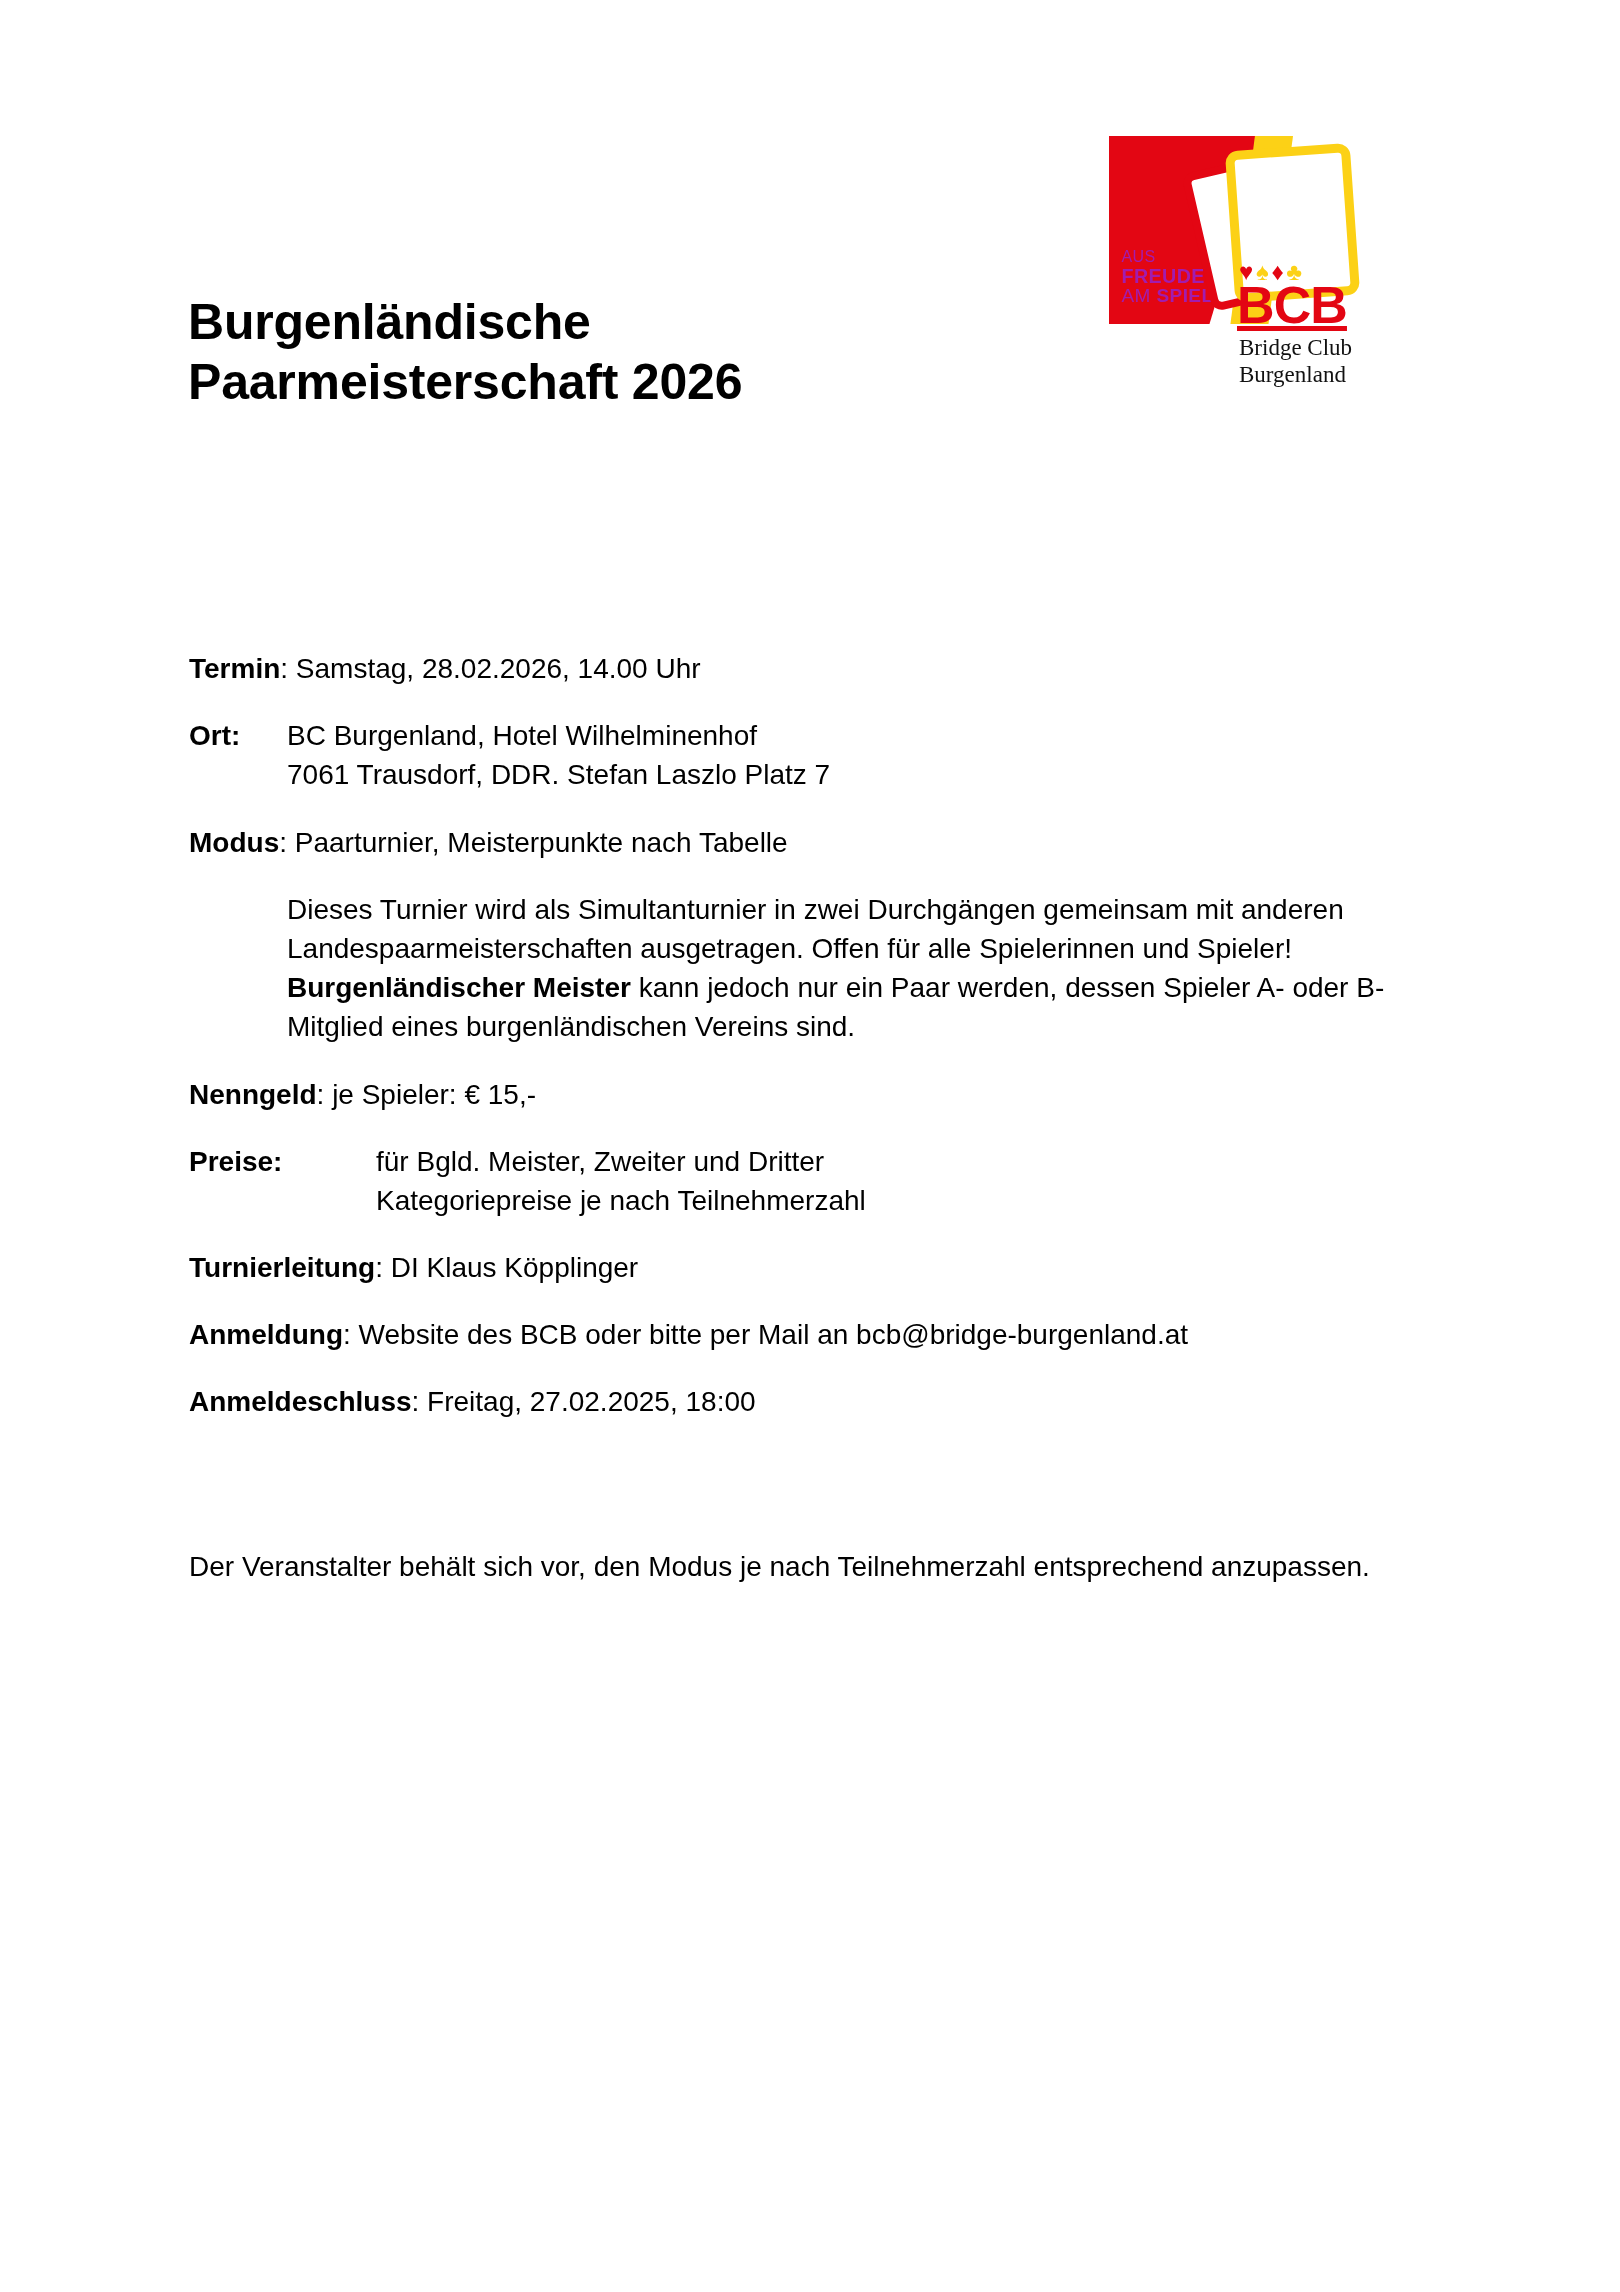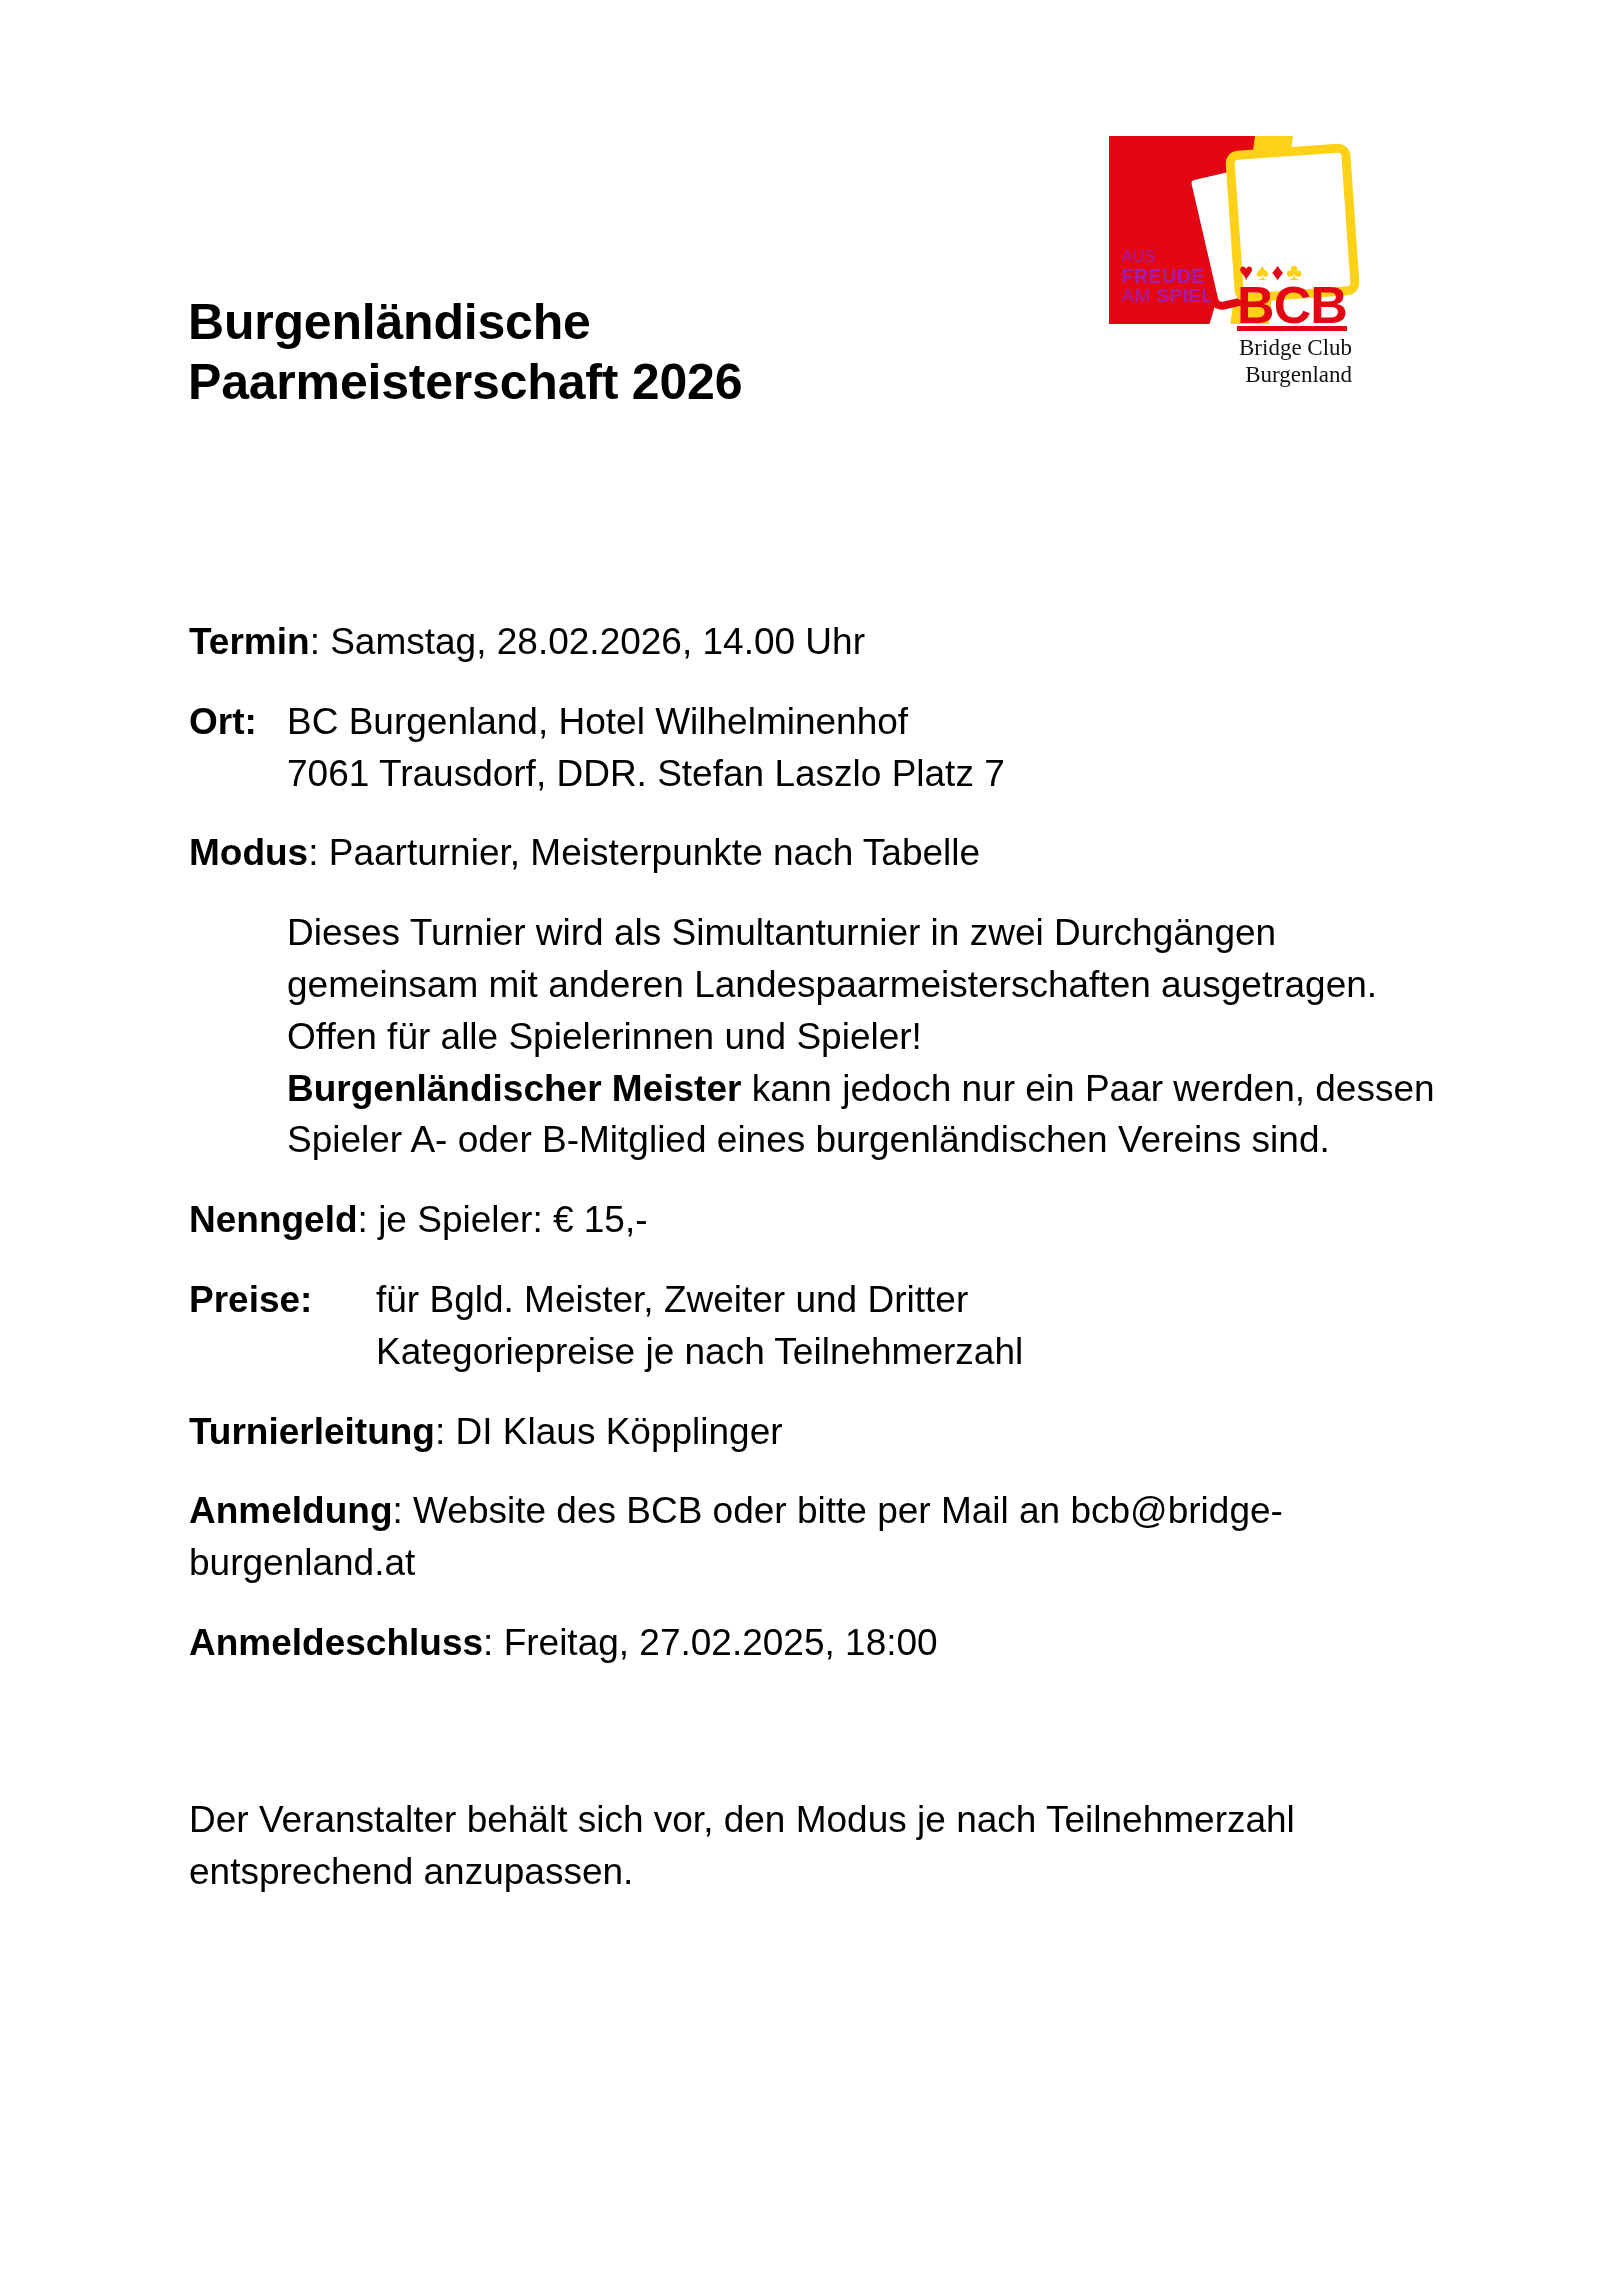--- a/index.html
+++ b/index.html
@@ -129,42 +129,41 @@
   }
   .logo-sub {
     position: absolute;
     left: 130px;
     top: 199px;
     font-family: "Liberation Serif", "DejaVu Serif", serif;
     font-size: 23px;
     line-height: 1.16;
     color: #111111;
     z-index: 6;
-    text-align: right;
   }
 
   
   .title {
     position: absolute;
     left: 188px;
     top: 258px;
     font-size: 50px;
     font-weight: 700;
     line-height: 1.20;
     letter-spacing: -0.2px;
     white-space: pre-line;
   }
 
   
   .body-block {
     position: absolute;
     left: 189px;
-    top: 616px;
+    top: 649px;
     width: 1272px;
-    font-size: 37px;
+    font-size: 28px;
     line-height: 1.40;
   }
   .para {
     margin: 0 0 28px 0;
   }
   .para.tight { margin-bottom: 0; }
   .lbl { font-weight: 700; }
   .indent-block {
     margin: 0 0 28px 0;
     padding-left: 98px;

